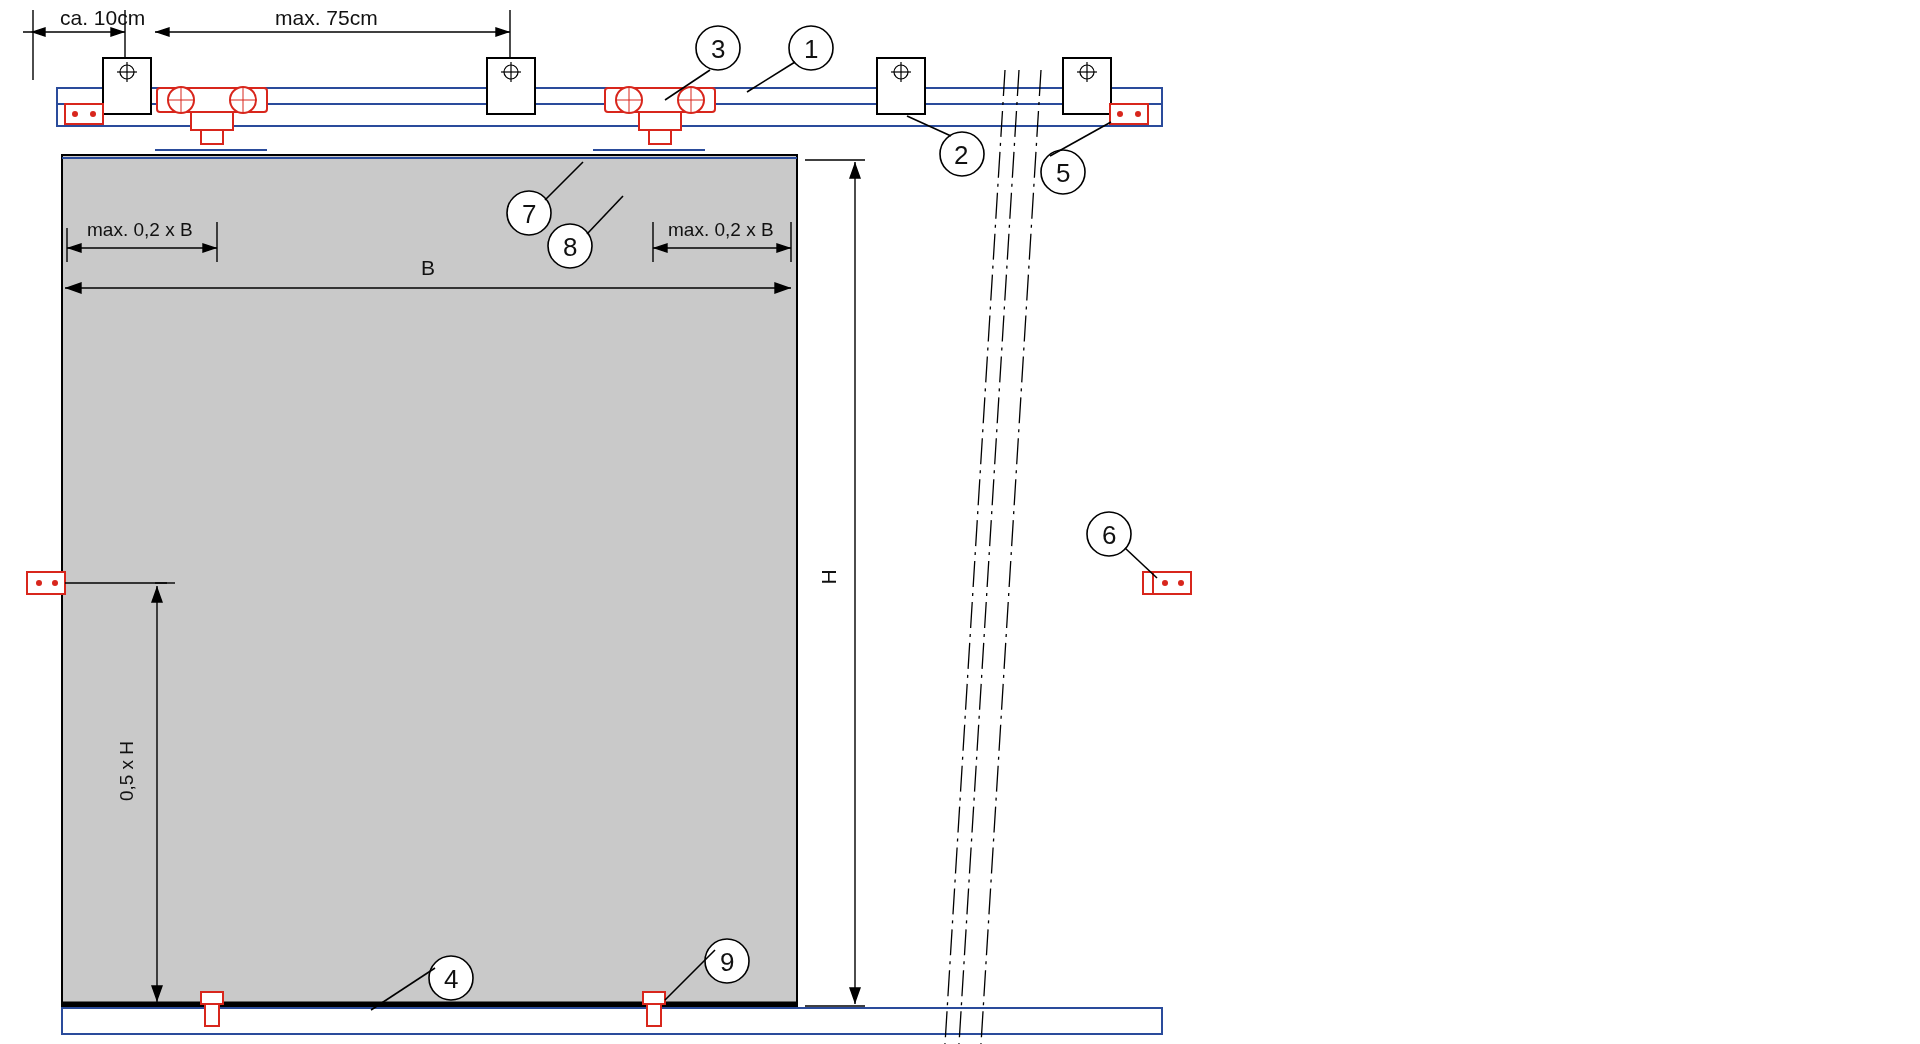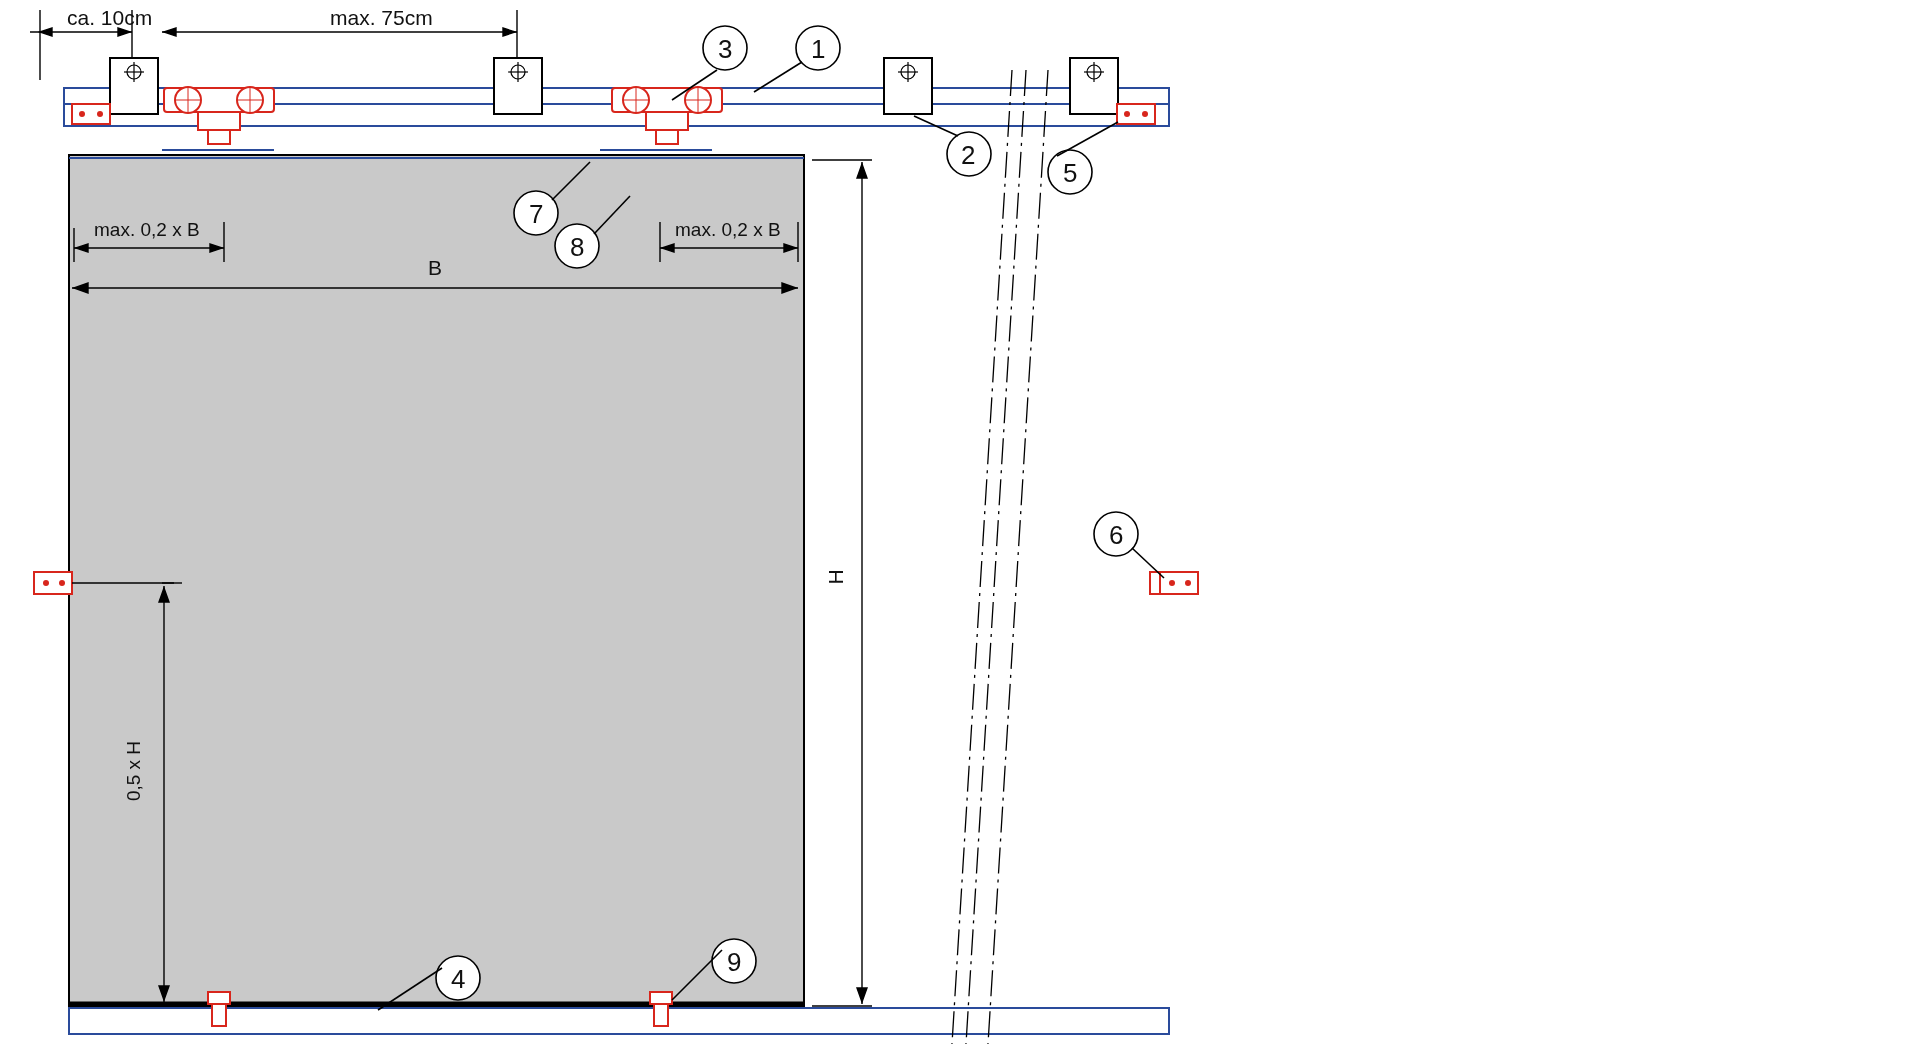--- a/index.html
+++ b/index.html
@@ -9,21 +9,21 @@
     font-family:"Liberation Sans", sans-serif;
     overflow:hidden;
     position:relative;
   }
   .stage{position:absolute;left:0;top:0;width:1920px;height:1044px;}
 
   
   .right-panel{position:absolute;left:1225px;top:0;width:695px;height:1044px;}
 
   
-  .drawing{position:absolute;left:12px;top:0;width:1225px;height:1044px;}
+  .drawing{position:absolute;left:5px;top:0;width:1225px;height:1044px;}
   .drawing svg{display:block}
 
   .calloutlbl{
     position:absolute;font-size:22px;color:#111;
     font-family:"Liberation Sans", sans-serif;
   }
 </style>
 </head>
 <body>
 
@@ -199,21 +199,21 @@
           <line x1="1045" y1="156" x2="1106" y2="122"></line>
           <line x1="1120" y1="548" x2="1152" y2="578"></line>
           <line x1="540" y1="200" x2="578" y2="162"></line>
           <line x1="582" y1="234" x2="618" y2="196"></line>
           <line x1="710" y1="950" x2="660" y2="1000"></line>
         </g>
       </g>
     </svg>
 
     <span class="calloutlbl" style="left:55px;top:6px;font-size:21px;">ca. 10cm</span>
-    <span class="calloutlbl" style="left:270px;top:6px;font-size:21px;margin-left:48px;">max. 75cm</span>
+    <span class="calloutlbl" style="left:270px;top:6px;font-size:21px;">max. 75cm</span>
     <span class="calloutlbl" style="left:82px;top:219px;font-size:19px;">max. 0,2 x B</span>
     <span class="calloutlbl" style="left:663px;top:219px;font-size:19px;">max. 0,2 x B</span>
     <span class="calloutlbl" style="left:416px;top:256px;font-size:21px;">B</span>
     <span class="calloutlbl" style="left:816px;top:565px;font-size:21px;transform:rotate(-90deg);">H</span>
     <span class="calloutlbl" style="left:92px;top:760px;font-size:19px;transform:rotate(-90deg);">0,5 x H</span>
 
     <span class="calloutlbl" style="left:799px;top:34px;font-size:26px;">1</span>
     <span class="calloutlbl" style="left:949px;top:140px;font-size:26px;">2</span>
     <span class="calloutlbl" style="left:706px;top:34px;font-size:26px;">3</span>
     <span class="calloutlbl" style="left:439px;top:964px;font-size:26px;">4</span>

